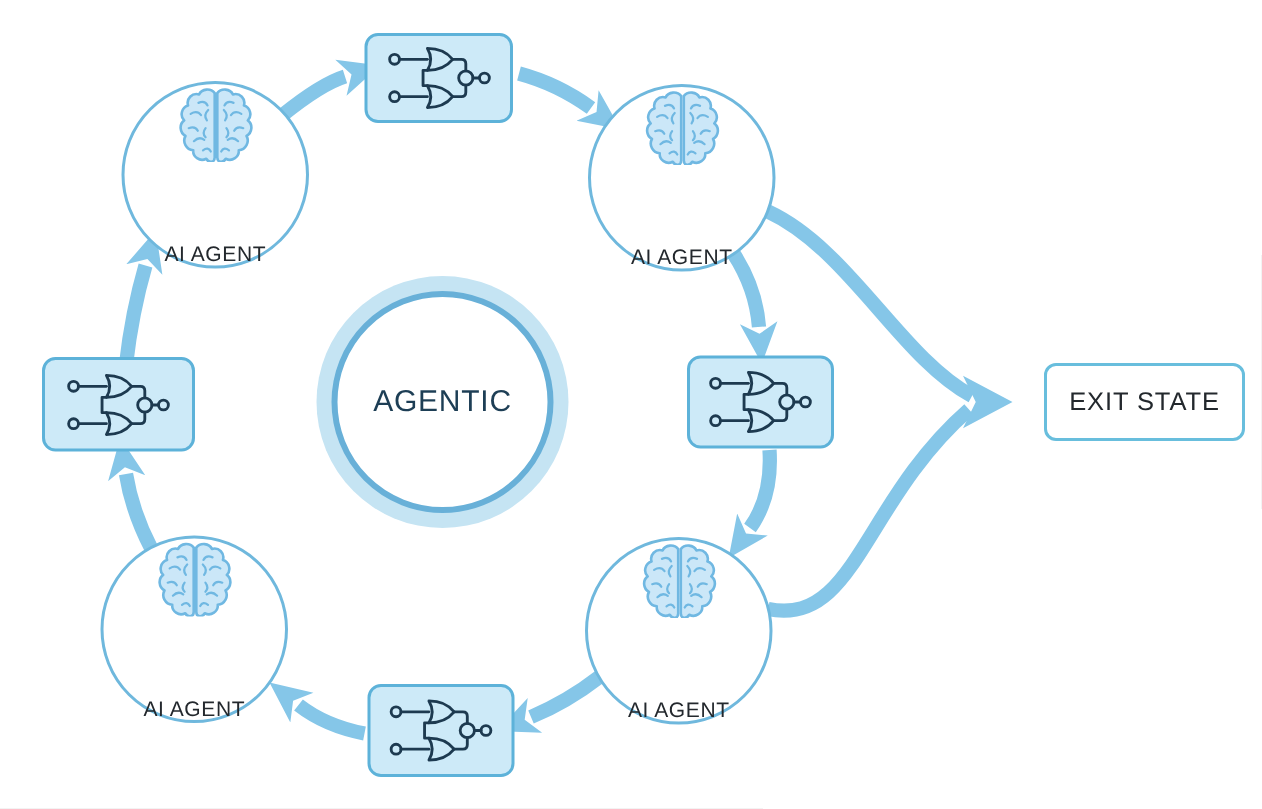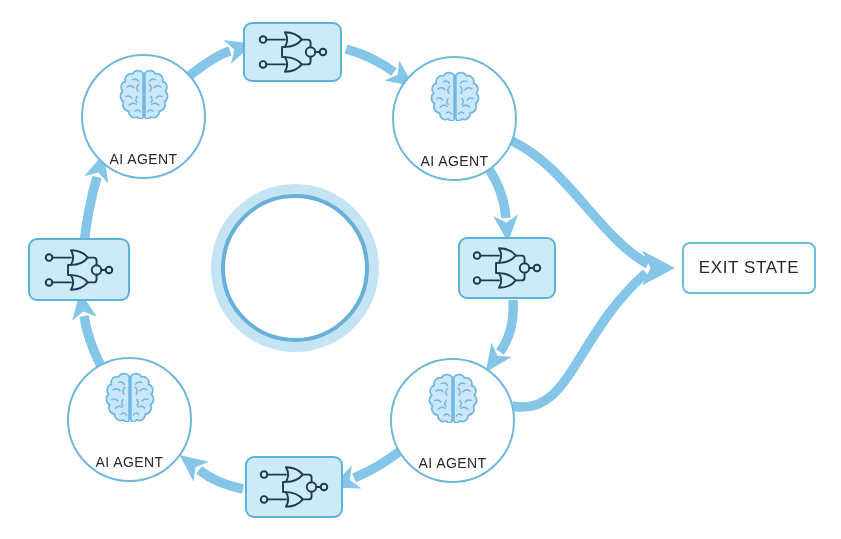--- a/index.html
+++ b/index.html
@@ -23,21 +23,21 @@
     font-family:"Liberation Sans", sans-serif;overflow:hidden;
   }
   .arrows{position:absolute;left:0;top:0;}
   .flow{fill:none;stroke:var(--arrow);stroke-width:9.5;}
   .head{fill:var(--arrow);stroke:none;}
 
   .agent{
     position:absolute;width:125px;height:125px;border-radius:50%;
     background:#fff;border:2.5px solid var(--node_border);
     box-sizing:border-box;display:flex;flex-direction:column;
-    align-items:center;justify-content:center;gap:26px;
+    align-items:center;justify-content:space-between;gap:26px;
   }
   .agent svg{width:56px;height:52px;display:block;}
   .agent-label{
     margin-top:6px;font-size:14px;letter-spacing:0.4px;
     color:var(--label_dark);white-space:nowrap;
   }
   .agent.tl{left:81px;top:54px;}
   .agent.tr{left:392px;top:56px;}
   .agent.bl{left:67px;top:357px;}
   .agent.br{left:390px;top:358px;}
@@ -60,21 +60,21 @@
   .center-inner{
     position:absolute;inset:10px;border-radius:50%;background:#fff;
     border:4px solid var(--center_inner_ring);box-sizing:border-box;
     display:flex;flex-direction:column;align-items:center;justify-content:center;
   }
   .center-text{
     font-size:20px;line-height:1.4;letter-spacing:0.5px;
     color:var(--center_text);text-align:center;
   }
   .exit-box{
-    position:absolute;left:682px;top:242px;width:134px;height:52px;
+    position:absolute;left:696px;top:242px;width:134px;height:52px;
     background:#fff;border:2px solid var(--exit_border);border-radius:8px;
     box-sizing:border-box;display:flex;align-items:center;justify-content:center;
     font-size:17px;letter-spacing:0.6px;color:var(--label_dark);
   }
   .defs-hidden{position:absolute;width:0;height:0;overflow:hidden;}
 </style>
 </head>
 <body>
 
 <svg class="defs-hidden" aria-hidden="true">
@@ -178,20 +178,21 @@
   </div>
   <div class="gate g-bottom">
     <svg viewBox="0 0 104 68">
         <use href="#gate-def"></use>
       </svg>
   </div>
 
   <div class="center-circle">
     <div class="center-inner">
       <div class="center-text">
+        <div>AGENTIC</div>
       </div>
     </div>
   </div>
 
   <div class="exit-box">
     <span>EXIT STATE</span>
   </div>
 
 </div>
 

